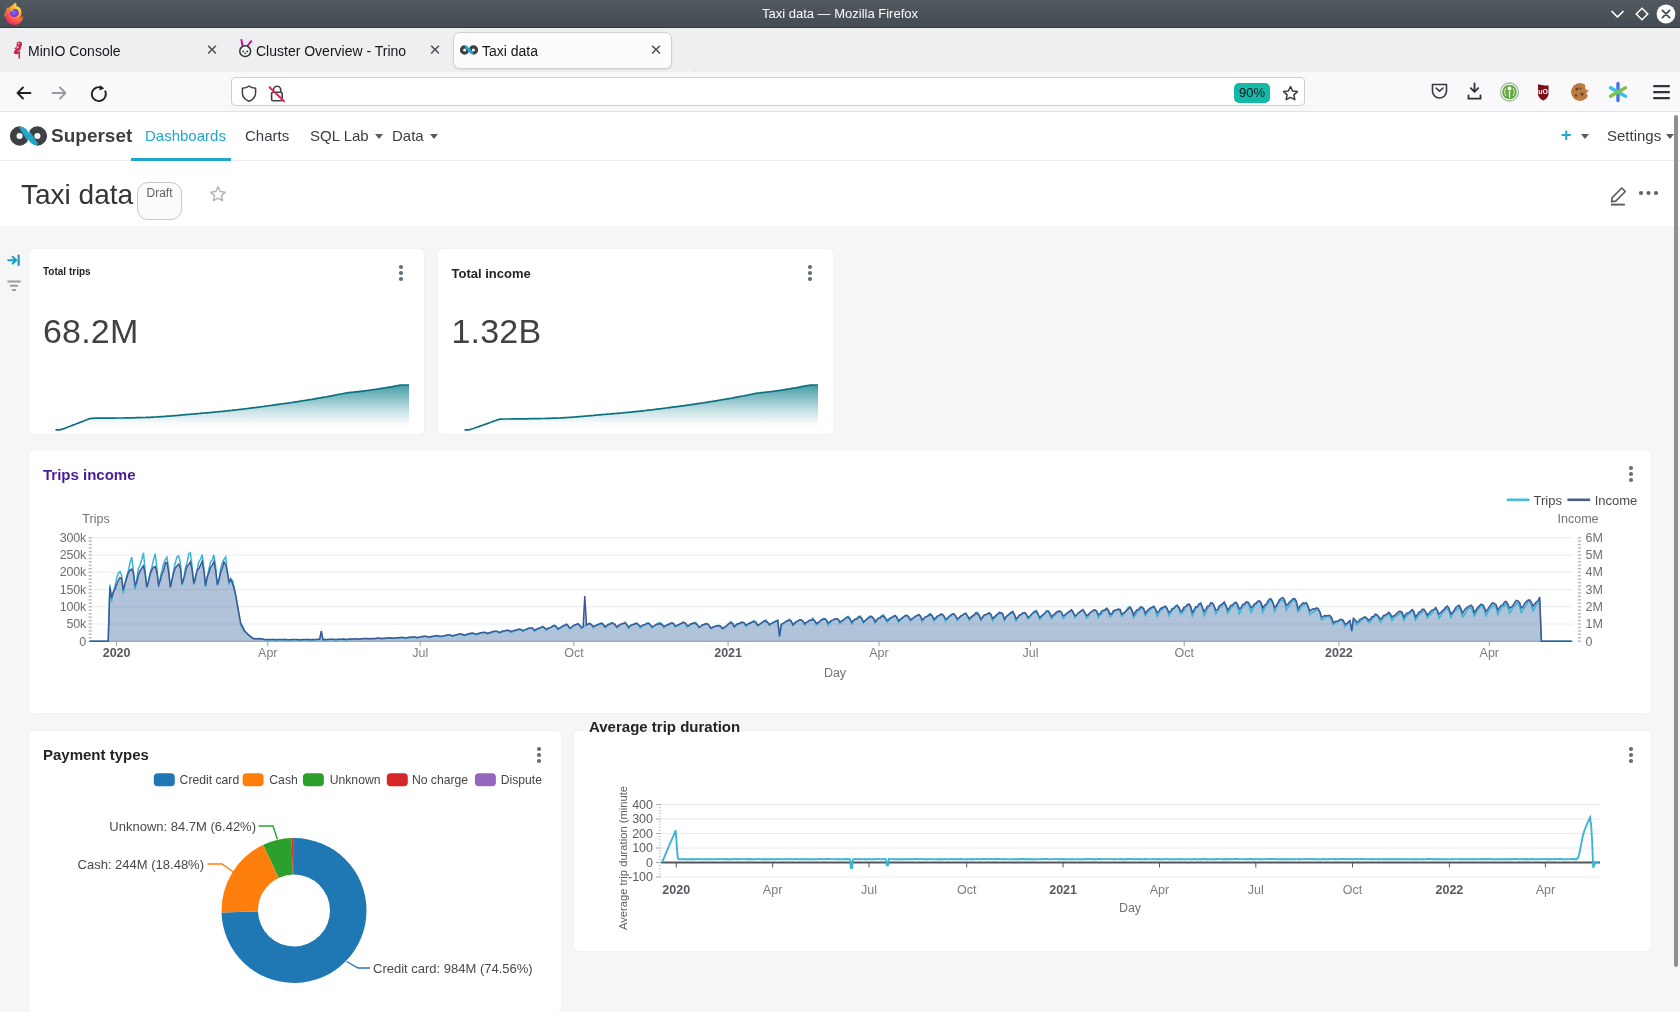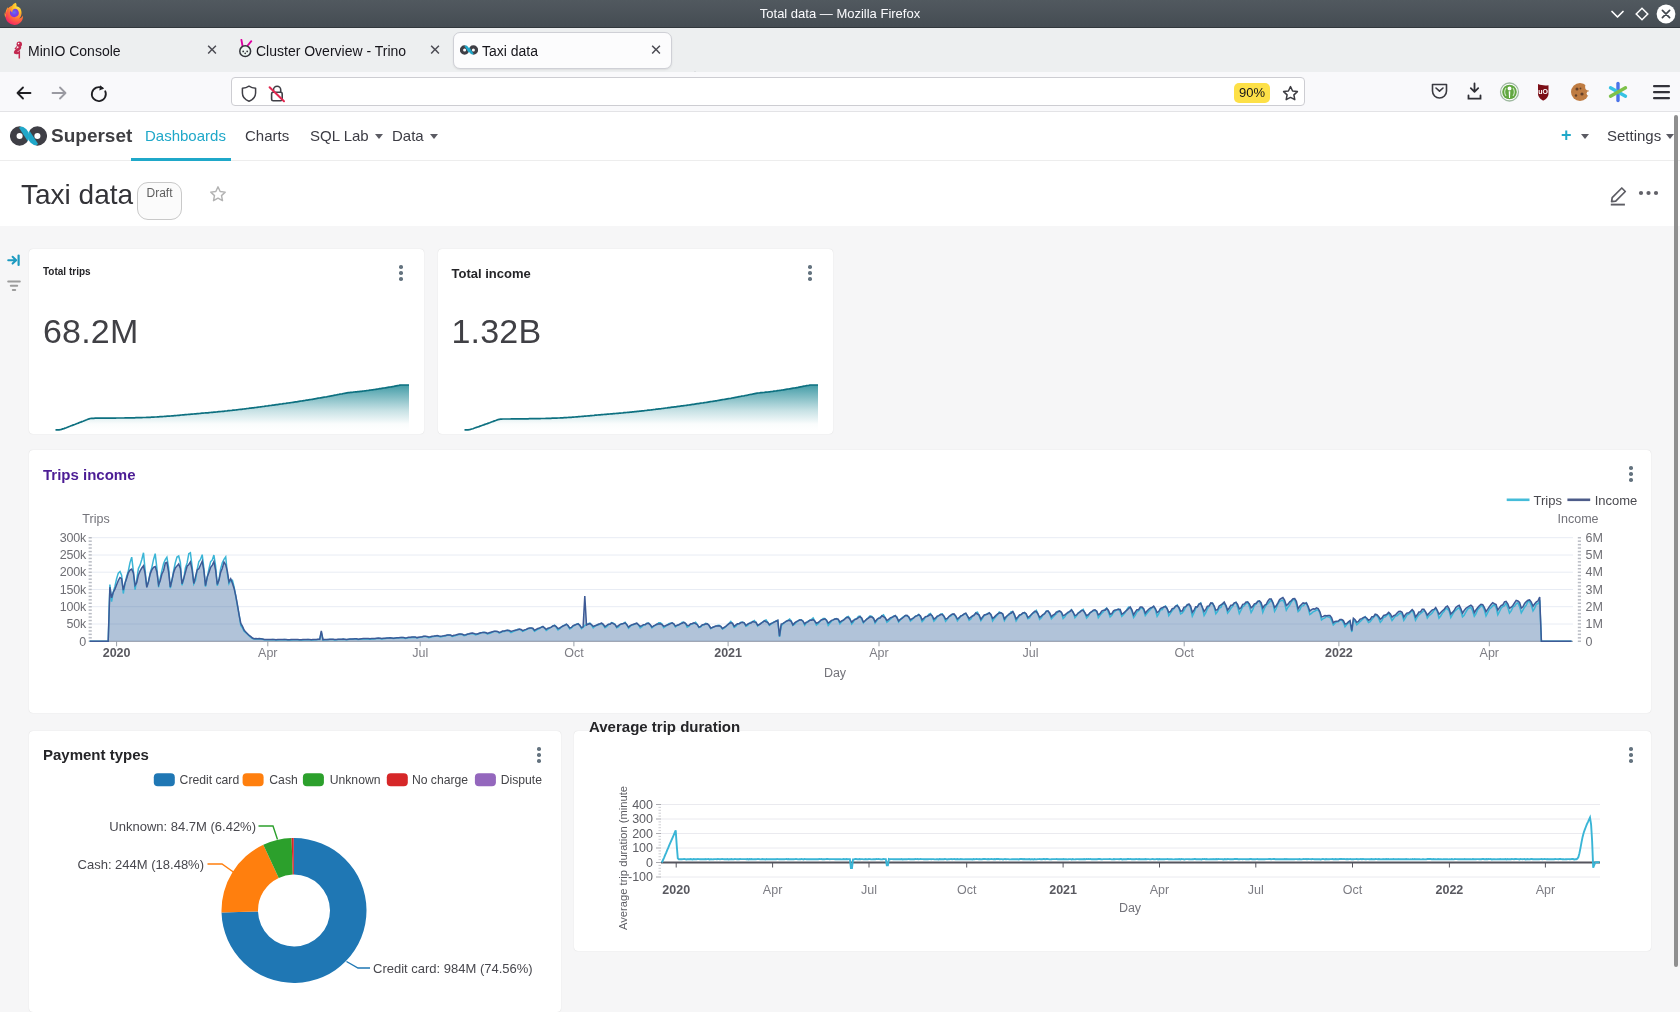--- a/index.html
+++ b/index.html
@@ -13,21 +13,21 @@
 .tab{position:absolute;top:4px;height:37px;font-size:14px;color:#16151b;}
 .tabttl{position:absolute;top:11px;white-space:nowrap;}
 .tabx{position:absolute;top:10px;width:16px;height:16px;color:#4b4b53;font-size:15px;line-height:16px;text-align:center;}
 #activetab{position:absolute;left:453px;top:4px;width:219px;height:37px;background:#fcfcfd;
   border:1px solid #cfd0d6;border-radius:7px;box-shadow:0 1px 2px rgba(0,0,0,.08);}
 #toolbar{position:absolute;left:0;top:72px;width:1680px;height:40px;background:#f9f9fb;border-bottom:1px solid #e3e3e6;}
 #urlbox{position:absolute;left:231px;top:5px;width:1074px;height:29px;background:#fff;
   border:1px solid #cdcdd2;border-radius:4px;}
 #urltext{position:absolute;left:62px;top:7px;font-size:14.5px;color:#6a6a75;white-space:nowrap;overflow:hidden;width:930px;}
 #urltext b{color:#1b1b1f;font-weight:400;}
-#zoombadge{position:absolute;left:1002px;top:5px;width:36px;height:20px;background:#fde047;border-radius:5px;
+#zoombadge{position:absolute;left:1002px;top:5px;width:36px;height:20px;background:#14b8a6;border-radius:5px;
   font-size:13px;color:#15141a;text-align:center;line-height:20px;}
 
 #navbar{position:absolute;left:0;top:112px;width:1680px;height:49px;background:#fff;border-bottom:1px solid #ededed;text-align:center;}
 .navitem{position:absolute;top:15px;font-size:15px;color:#3c3c44;}
 #navbar .active{color:#1fa8c9;}
 #navunderline{position:absolute;left:131px;top:46px;width:100px;height:3px;background:#1fa8c9;}
 .caret{display:inline-block;width:0;height:0;border-left:4.5px solid transparent;
   border-right:4.5px solid transparent;border-top:5px solid #5b5b63;vertical-align:2px;margin-left:6px;}
 #pagehead{position:absolute;left:0;top:161px;width:1680px;height:65px;background:#fff;}
 #dashtitle{position:absolute;left:21px;top:18px;font-size:28px;color:#333338;}
@@ -55,21 +55,21 @@
 <radialGradient id="ffp" cx="48%" cy="42%" r="62%">
 <stop offset="0%" stop-color="#6173f5"></stop>
           <stop offset="55%" stop-color="#7542e5"></stop>
           <stop offset="100%" stop-color="#8b2cda"></stop>
         </radialGradient>
       </defs>
 <path d="M11.8 0.8 C12.6 2 12.7 3.2 12.4 4.2 C14.9 4.6 16.3 6.1 16.8 7.2 C18.6 11.7 16.9 15.1 15.1 16.6 C16.9 16.2 18.3 14.9 18.9 13.4 C19.3 16.2 18.2 19.2 15.9 21 C14.3 22.3 12.4 23 10.3 22.9 C5.1 22.7 1.4 18.7 1.3 13.6 C1.2 9.1 4 5.2 8 3.8 C9 2.3 10.3 1.2 11.8 0.8 Z" fill="url(#ffg)"></path>
 <path d="M8.2 3.9 C7.5 5.1 7.3 6.3 7.5 7.3 C5.2 7.2 4 6 3.7 5.2 C2.3 6.9 1.3 9.8 1.7 12.4 C1 11.7 0.8 11 0.6 10.2 C0.3 12.2 0.8 14.2 1.5 15.4 L2 12.9 C2.3 8.5 4.7 5 8.2 3.9 Z" fill="#ff9a2e" opacity="0.9"></path>
 <path d="M11.3 6.8 C9.2 6.9 8 8.7 8.3 10.5 C7.3 10.2 6.7 9.3 6.8 8.3 C5.4 9.8 5.5 12.9 7.9 14.4 C10.4 15.9 13.6 15 14.6 12.6 C15.6 10.1 13.9 6.9 11.3 6.8 Z" fill="url(#ffp)"></path>
 </svg>
-<div class="wtitle">Total data — Mozilla Firefox</div>
+<div class="wtitle">Taxi data — Mozilla Firefox</div>
 <svg class="abs" style="left:1600px;top:0" width="80" height="28" viewBox="0 0 80 28">
 <path d="M12 11.5 L17.5 17 L23 11.5" stroke="#fff" stroke-width="1.7" fill="none" stroke-linecap="round" stroke-linejoin="round"></path>
 <rect x="37.9" y="9.9" width="8.2" height="8.2" transform="rotate(45 42 14)" stroke="#fff" stroke-width="1.5" fill="none"></rect>
 <circle cx="66" cy="14" r="9.4" fill="#fff"></circle>
 <path d="M62.4 10.4 L69.6 17.6 M69.6 10.4 L62.4 17.6" stroke="#40474e" stroke-width="1.7" stroke-linecap="round"></path>
 </svg>
 </div>
 <div id="tabbar">
 <div id="activetab"></div>
 <svg class="abs" style="left:13px;top:12px" width="14" height="19" viewBox="0 0 14 19">

